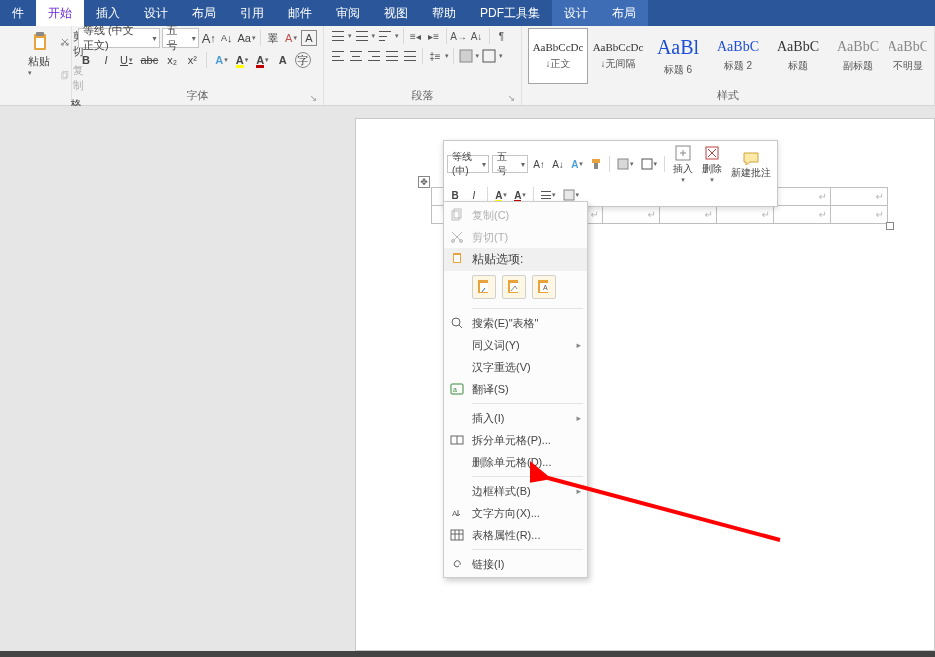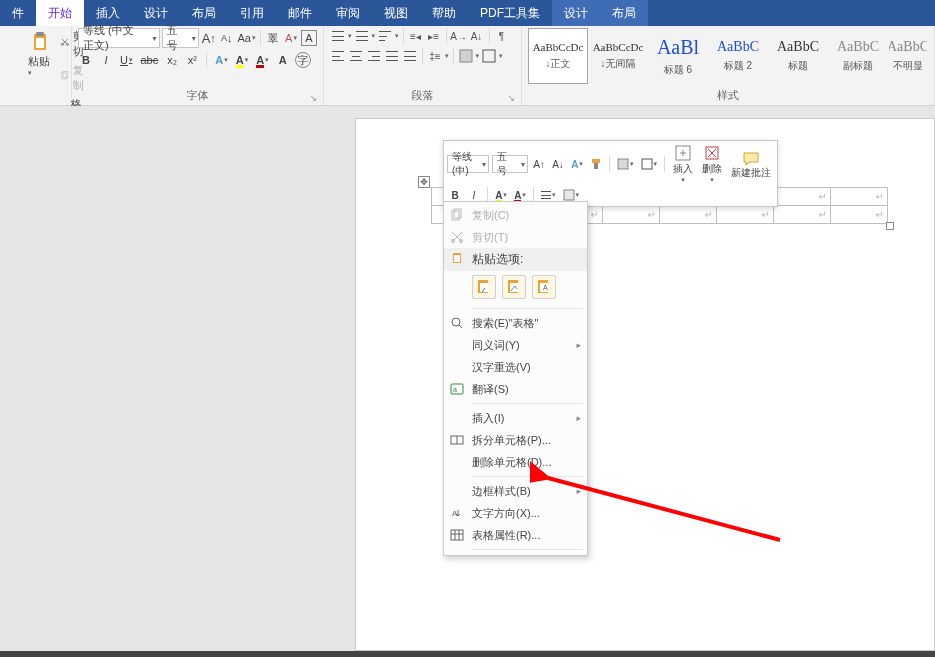--- a/index.html
+++ b/index.html
@@ -546,20 +546,28 @@
   <div class="ctx-item">
     <span class="ico">
         <svg viewBox="0 0 14 14">
           <rect x="1" y="2" width="12" height="10" fill="none" stroke="#666"></rect>
           <path d="M1 6h12M5 2v10M9 2v10" stroke="#666"></path>
         </svg>
       </span>
     <span>表格属性(R)...</span>
   </div>
   <div class="ctx-sep"></div>
+  <div class="ctx-item">
+    <span class="ico">
+        <svg viewBox="0 0 14 14">
+          <path d="M5 9a3 3 0 010-4l1-1a3 3 0 014 4m-1 1a3 3 0 01-4 0" fill="none" stroke="#666"></path>
+        </svg>
+      </span>
+    <span>链接(I)</span>
+  </div>
 </div>
 
 <svg class="arrow" style="left:530px; top:460px" width="260" height="90">
   <defs>
       <marker id="ah" markerWidth="12" markerHeight="12" refX="2" refY="6" orient="auto">
         <path d="M12 1L1 6l11 5z" fill="#ff0000"></path>
       </marker>
     </defs>
   <line x1="250" y1="80" x2="18" y2="18" stroke="#ff0000" stroke-width="4" marker-end="url(#ah)"></line>
 </svg>

